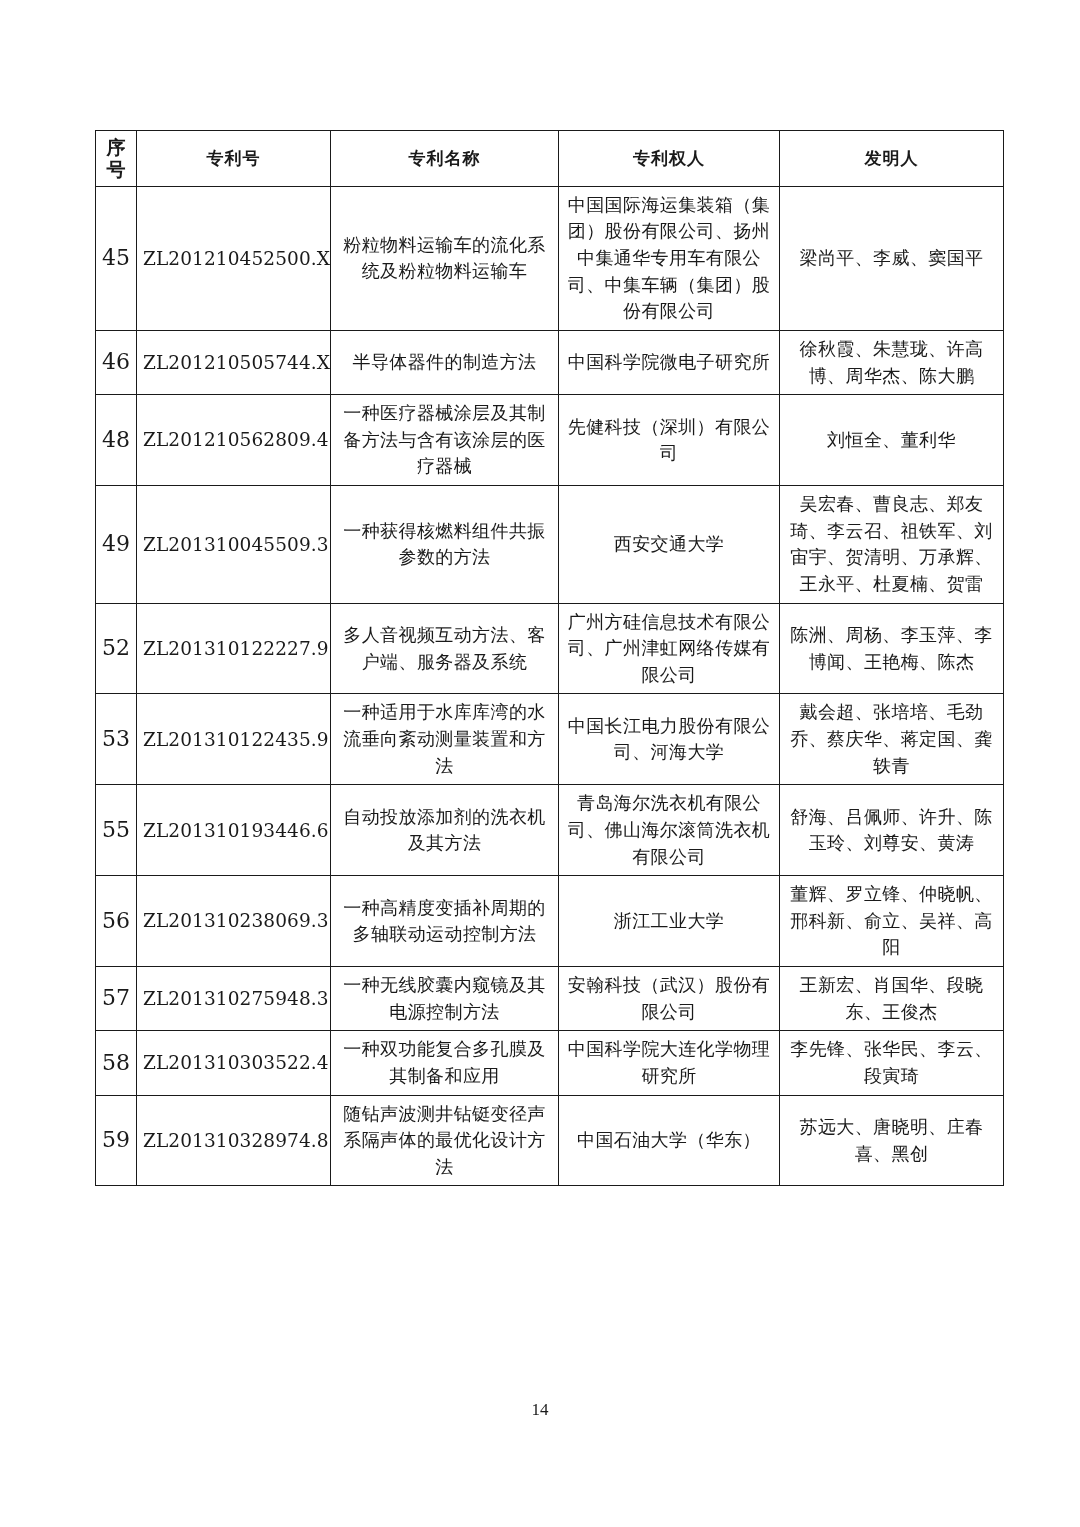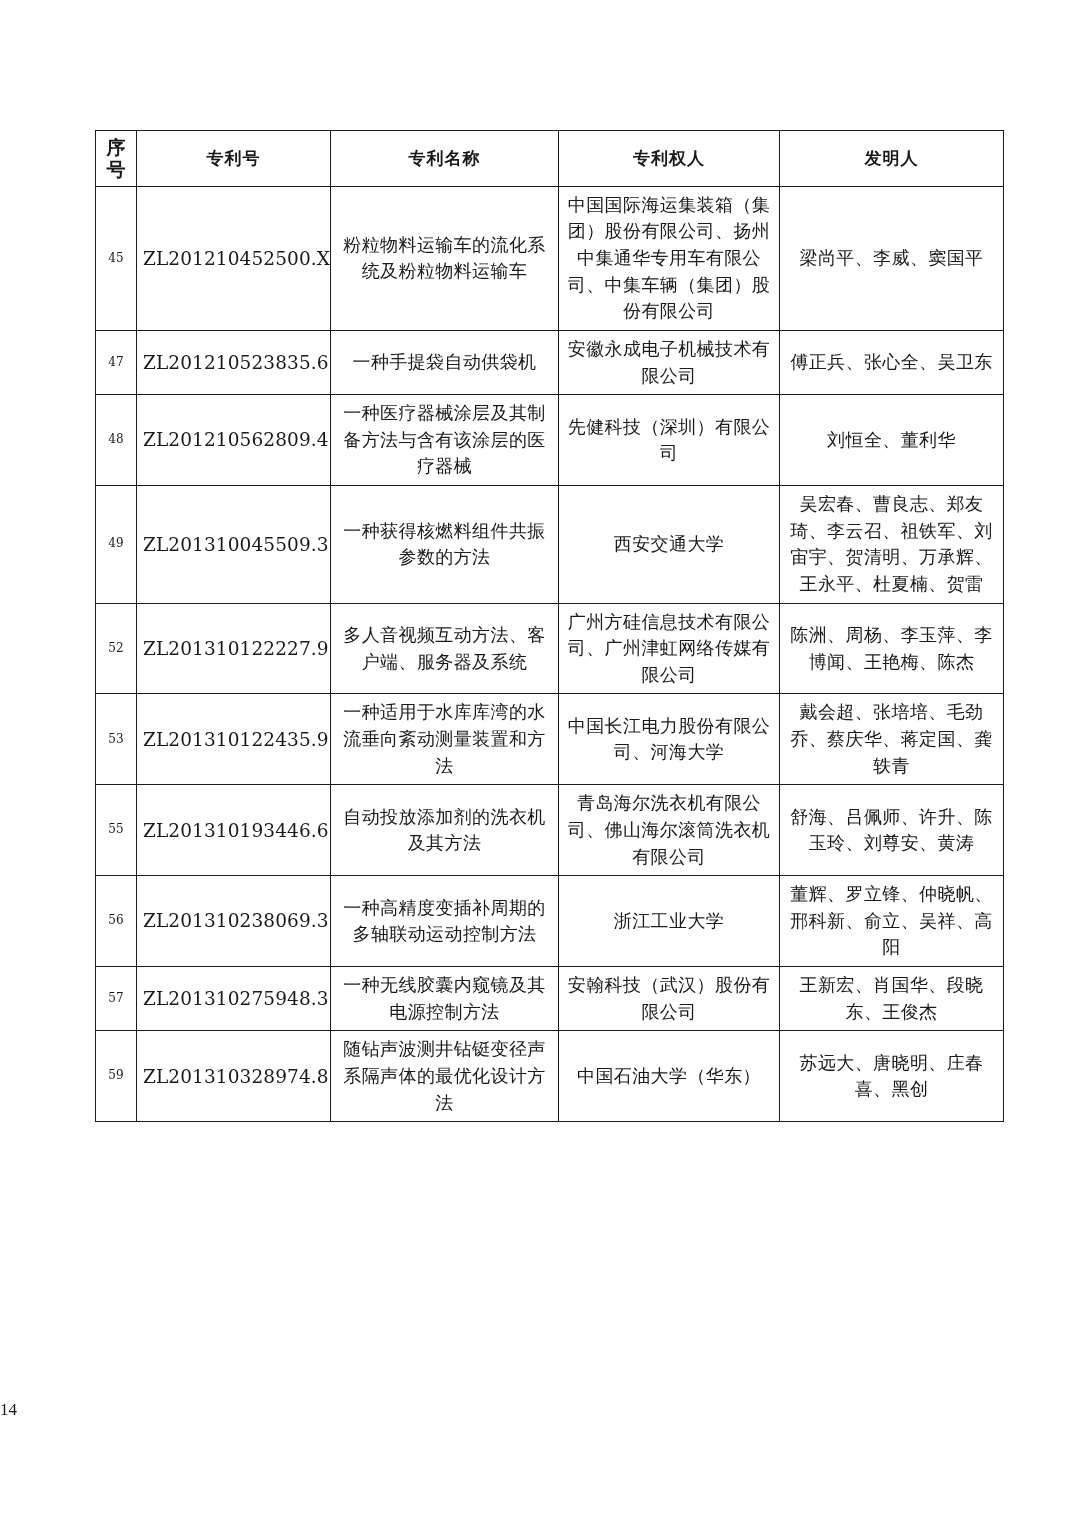--- a/index.html
+++ b/index.html
@@ -59,21 +59,21 @@
     padding-bottom: 10px;
   }
   thead th.seq-head {
     font-size: 19px;
     line-height: 1.18;
     letter-spacing: 0;
     padding-left: 2px;
     padding-right: 2px;
   }
   td.seq {
-    font-size: 12px;
+    font-size: 22px;
     font-family: "Liberation Serif", "DejaVu Serif", serif;
   }
   td.num {
     font-size: 18.5px;
     font-family: "Liberation Serif", "DejaVu Serif", serif;
     letter-spacing: 0.1px;
     white-space: nowrap;
   }
   td.title, td.owner, td.inv {
     font-size: 18px;
@@ -81,20 +81,21 @@
   }
   td.title { padding-left: 9px; padding-right: 9px; }
   td.owner { padding-left: 9px; padding-right: 9px; }
   td.inv   { padding-left: 9px; padding-right: 9px; }
 
   #page-number {
     position: absolute;
     left: 0;
     top: 1400px;
     width: 1080px;
+    text-align: center;
     font-size: 17px;
     font-family: "Liberation Serif", "DejaVu Serif", serif;
     color: #1a1a1a;
   }
 </style>
 </head>
 <body>
 
 <div id="page">
 
@@ -118,25 +119,25 @@
       </thead>
       <tbody id="table-body">
           <tr>
             <td class="seq">45</td>
             <td class="num">ZL201210452500.X</td>
             <td class="title">粉粒物料运输车的流化系统及粉粒物料运输车</td>
             <td class="owner">中国国际海运集装箱（集团）股份有限公司、扬州中集通华专用车有限公司、中集车辆（集团）股份有限公司</td>
             <td class="inv">梁尚平、李威、窦国平</td>
           </tr>
           <tr>
-            <td class="seq">47</td>
-            <td class="num">ZL201210523835.6</td>
-            <td class="title">一种手提袋自动供袋机</td>
-            <td class="owner">安徽永成电子机械技术有限公司</td>
-            <td class="inv">傅正兵、张心全、吴卫东</td>
+            <td class="seq">46</td>
+            <td class="num">ZL201210505744.X</td>
+            <td class="title">半导体器件的制造方法</td>
+            <td class="owner">中国科学院微电子研究所</td>
+            <td class="inv">徐秋霞、朱慧珑、许高博、周华杰、陈大鹏</td>
           </tr>
           <tr>
             <td class="seq">48</td>
             <td class="num">ZL201210562809.4</td>
             <td class="title">一种医疗器械涂层及其制备方法与含有该涂层的医疗器械</td>
             <td class="owner">先健科技（深圳）有限公司</td>
             <td class="inv">刘恒全、董利华</td>
           </tr>
           <tr>
             <td class="seq">49</td>
@@ -174,20 +175,27 @@
             <td class="inv">董辉、罗立锋、仲晓帆、邢科新、俞立、吴祥、高阳</td>
           </tr>
           <tr>
             <td class="seq">57</td>
             <td class="num">ZL201310275948.3</td>
             <td class="title">一种无线胶囊内窥镜及其电源控制方法</td>
             <td class="owner">安翰科技（武汉）股份有限公司</td>
             <td class="inv">王新宏、肖国华、段晓东、王俊杰</td>
           </tr>
           <tr>
+            <td class="seq">58</td>
+            <td class="num">ZL201310303522.4</td>
+            <td class="title">一种双功能复合多孔膜及其制备和应用</td>
+            <td class="owner">中国科学院大连化学物理研究所</td>
+            <td class="inv">李先锋、张华民、李云、段寅琦</td>
+          </tr>
+          <tr>
             <td class="seq">59</td>
             <td class="num">ZL201310328974.8</td>
             <td class="title">随钻声波测井钻铤变径声系隔声体的最优化设计方法</td>
             <td class="owner">中国石油大学（华东）</td>
             <td class="inv">苏远大、唐晓明、庄春喜、黑创</td>
           </tr>
         </tbody>
     </table>
   </div>
 

